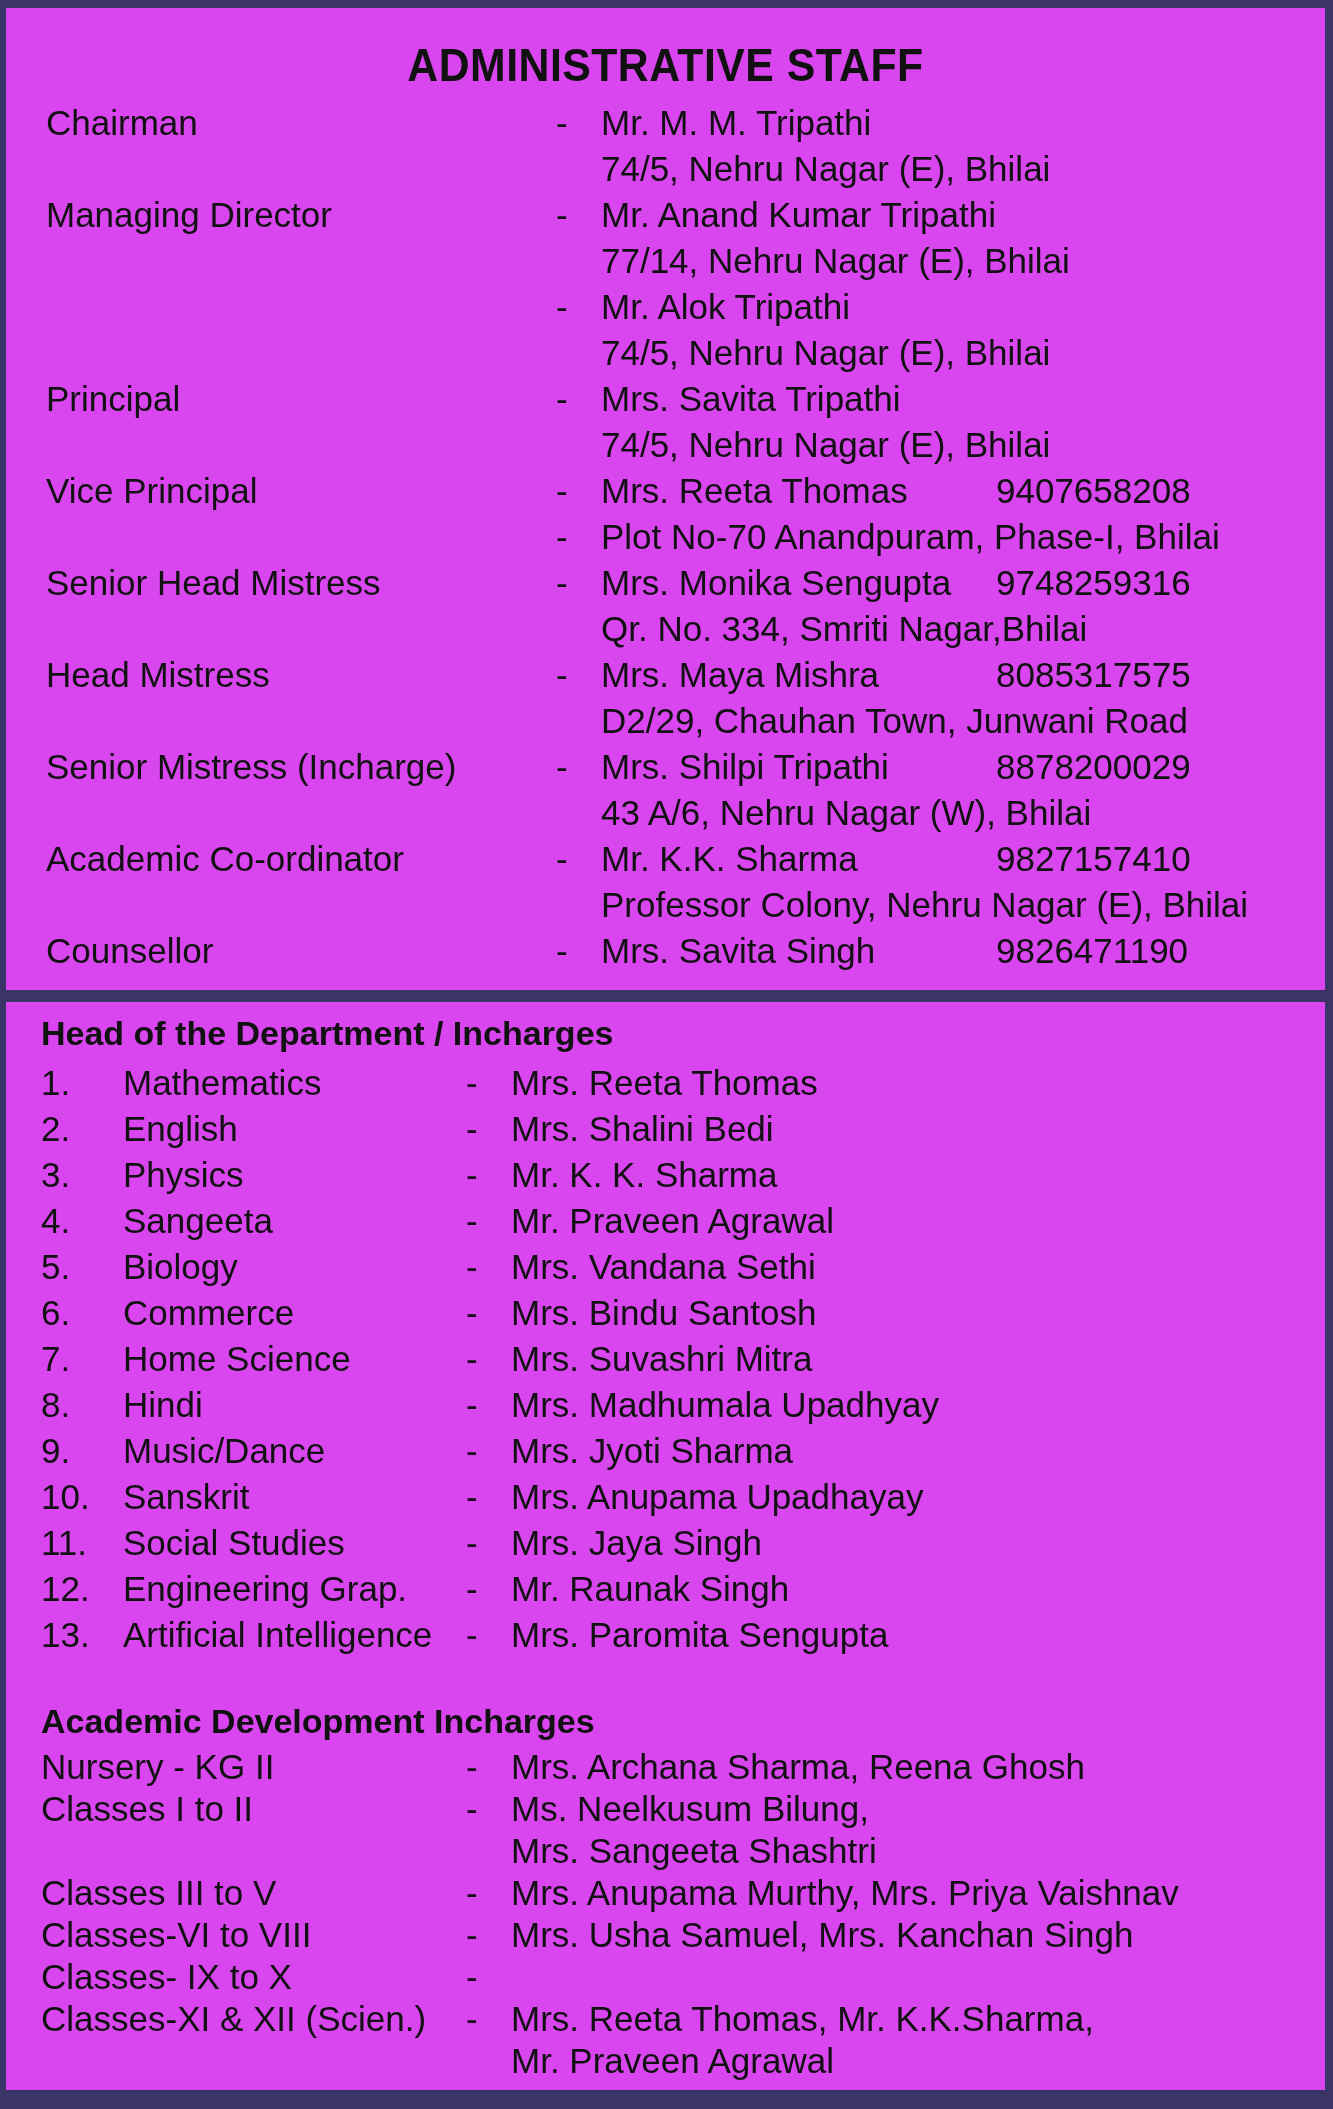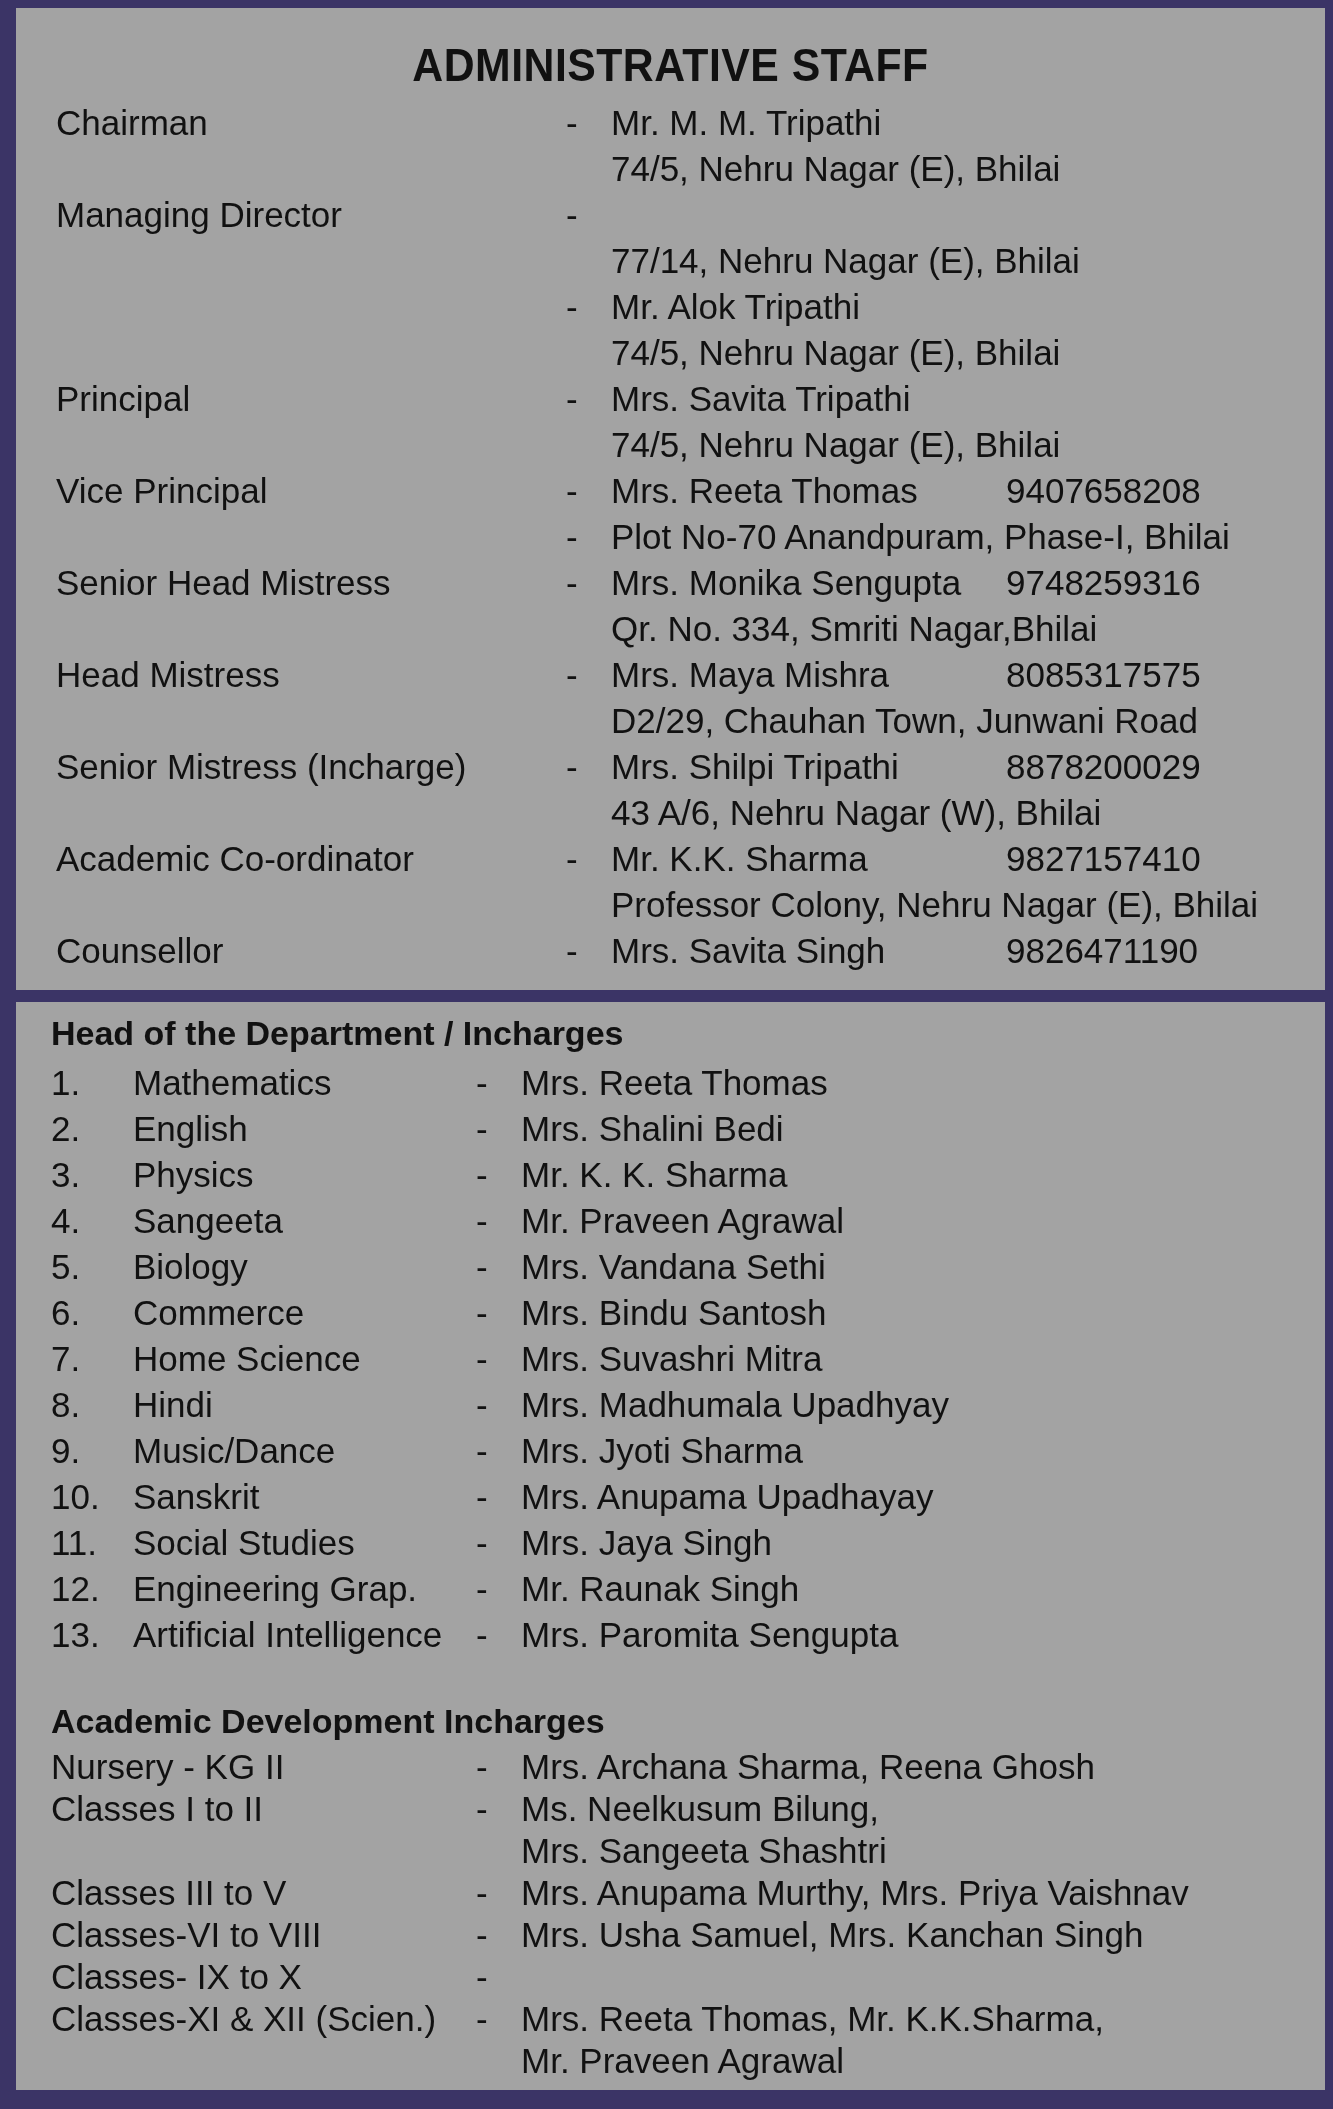--- a/index.html
+++ b/index.html
@@ -6,22 +6,22 @@
   body {
     width: 1333px; height: 2109px;
     background: #3b3466;
     font-family: "Liberation Sans", sans-serif;
     color: #111;
     position: relative;
     overflow: hidden;
   }
   .panel {
     position: absolute;
-    left: 16px; right: 8px;
-    background: #a3a3a3;
+    left: 6px; right: 8px;
+    background: #d946ef;
   }
   #panel-admin { top: 8px; height: 982px; }
   #panel-hod { top: 1002px; height: 738px; }
   #panel-acad { top: 1686px; height: 404px; }
 
   .title {
     position: absolute; left: 0; right: 0; top: 30px;
     text-align: center;
     font-weight: bold;
     font-size: 46px;
@@ -71,20 +71,21 @@
           <span class="txt admin-name">Mr. M. M. Tripathi</span>
         </div>
         <div class="line">
           <span class="txt admin-name">74/5, Nehru Nagar (E), Bhilai</span>
         </div>
       </div>
       <div class="admin-row">
         <div class="line">
           <span class="txt admin-role">Managing Director</span>
           <span class="txt admin-dash">-</span>
+          <span class="txt admin-name">Mr. Anand Kumar Tripathi</span>
         </div>
         <div class="line">
           <span class="txt admin-name">77/14, Nehru Nagar (E), Bhilai</span>
         </div>
       </div>
       <div class="admin-row">
         <div class="line">
           <span class="txt admin-dash">-</span>
           <span class="txt admin-name">Mr. Alok Tripathi</span>
         </div>

